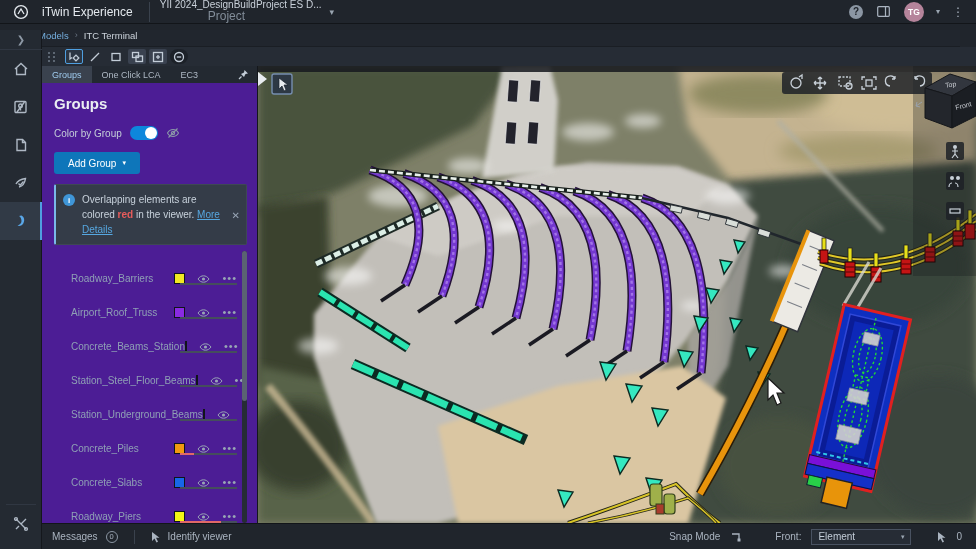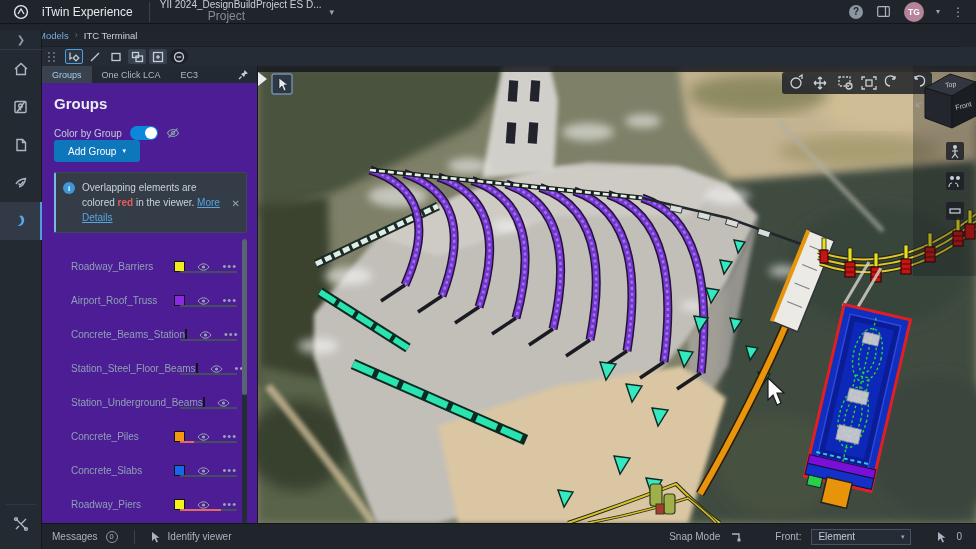--- a/index.html
+++ b/index.html
@@ -50,21 +50,21 @@
   .ts-btn.dark { background:#1c2128; border-radius:8px; }
 
   
   .panel { position:absolute; left:42px; top:66px; width:216px; height:457px; background:#4c1d95; z-index:15; display:flex; flex-direction:column; border-right:1px solid #14171c; }
   .tabs { height:17px; background:#232931; display:flex; align-items:stretch; }
   .tab { padding:0 10px; font-size:9px; color:#aeb8c4; display:flex; align-items:center; cursor:pointer; }
   .tab.active { background:#3a424e; color:#9fcbee; }
   .pin { margin-left:auto; display:flex; align-items:center; padding-right:8px; cursor:pointer; }
   .panel-body { padding:8px 10px 0 12px; flex:1; display:flex; flex-direction:column; overflow:hidden; }
   .panel-title { color:#eaeef2; font-size:15px; font-weight:600; margin:4px 0 14px 0; }
-  .colorby { display:flex; align-items:center; gap:8px; margin-bottom:0; }
+  .colorby { display:flex; align-items:center; gap:8px; margin-bottom:12px; }
   .colorby-label { color:#c3cdd8; font-size:10px; }
   .toggle { width:28px; height:14px; border-radius:7px; background:#0d87dc; position:relative; cursor:pointer; }
   .toggle .knob { position:absolute; right:1px; top:1px; width:12px; height:12px; border-radius:50%; background:#fff; }
   .btn-add { width:86px; height:22px; background:#0e76ba; border:none; border-radius:3px; color:#fff; font-size:10px; display:flex; align-items:center; justify-content:center; gap:6px; cursor:pointer; margin-bottom:10px; font-family:"Liberation Sans",sans-serif; }
   .btn-add .dd { font-size:7px; }
   .banner { position:relative; background:#343c48; border:1px solid #3e4854; border-left:2px solid #7ab8e8; border-radius:2px; padding:7px 18px 7px 26px; margin-bottom:6px; }
   .banner-info { position:absolute; left:7px; top:9px; width:12px; height:12px; border-radius:50%; background:#3f96d8; color:#fff; font-size:8px; font-weight:bold; display:flex; align-items:center; justify-content:center; }
   .banner-text { color:#c8d2dc; font-size:10px; line-height:1.5; }
   .banner-text .red { color:#e85c5c; font-weight:bold; }
   .banner-link { color:#56a7e0; text-decoration:underline; cursor:pointer; }

